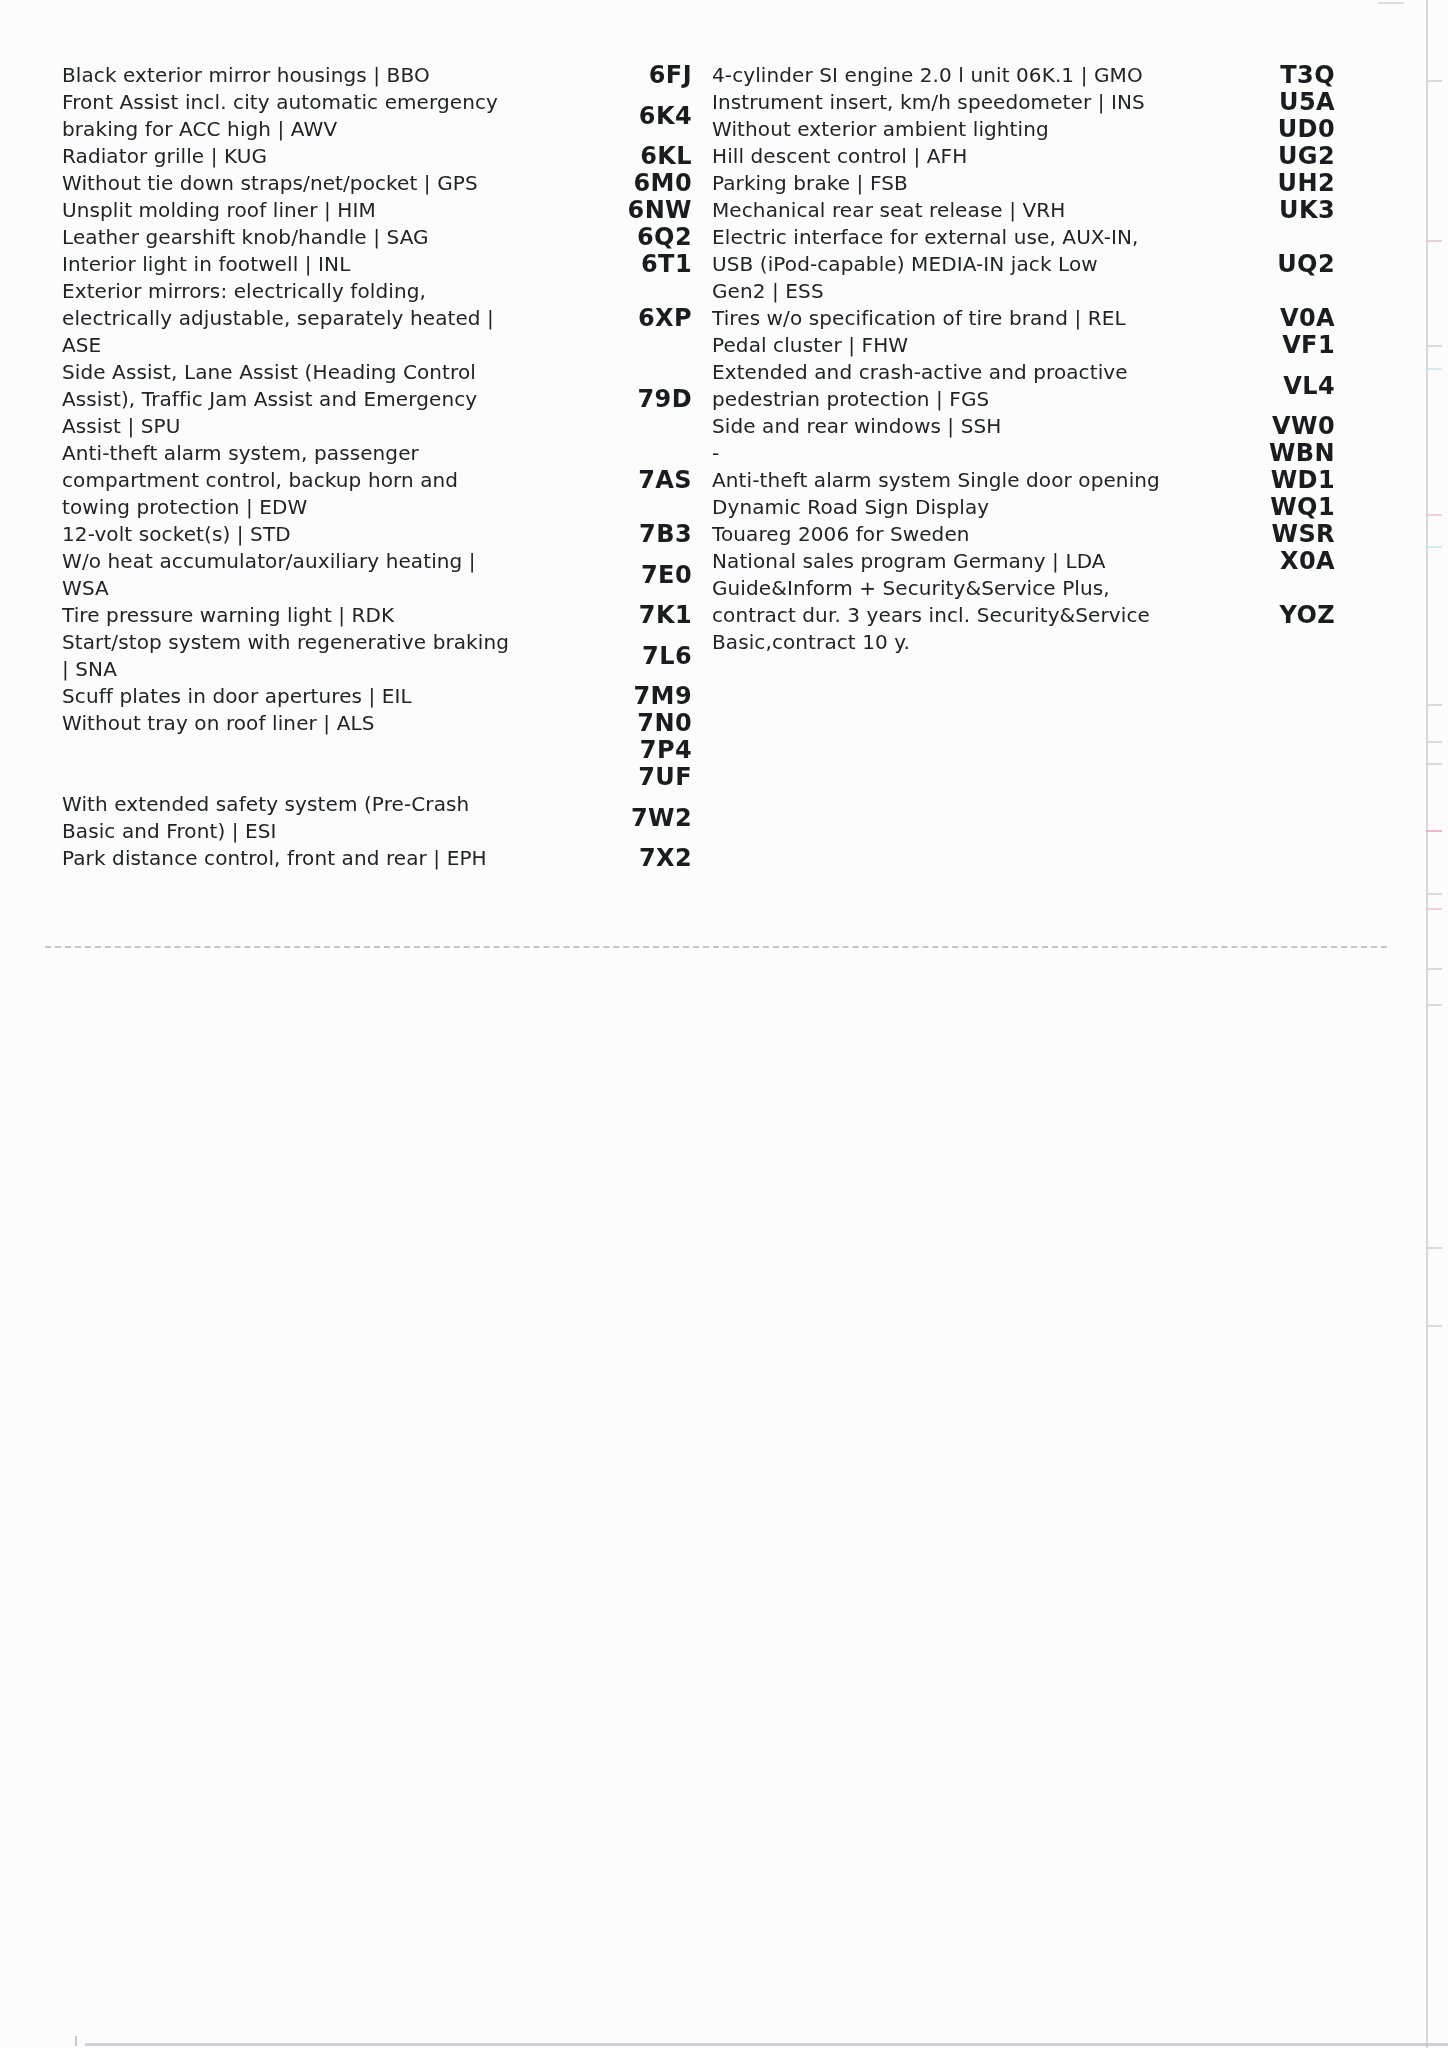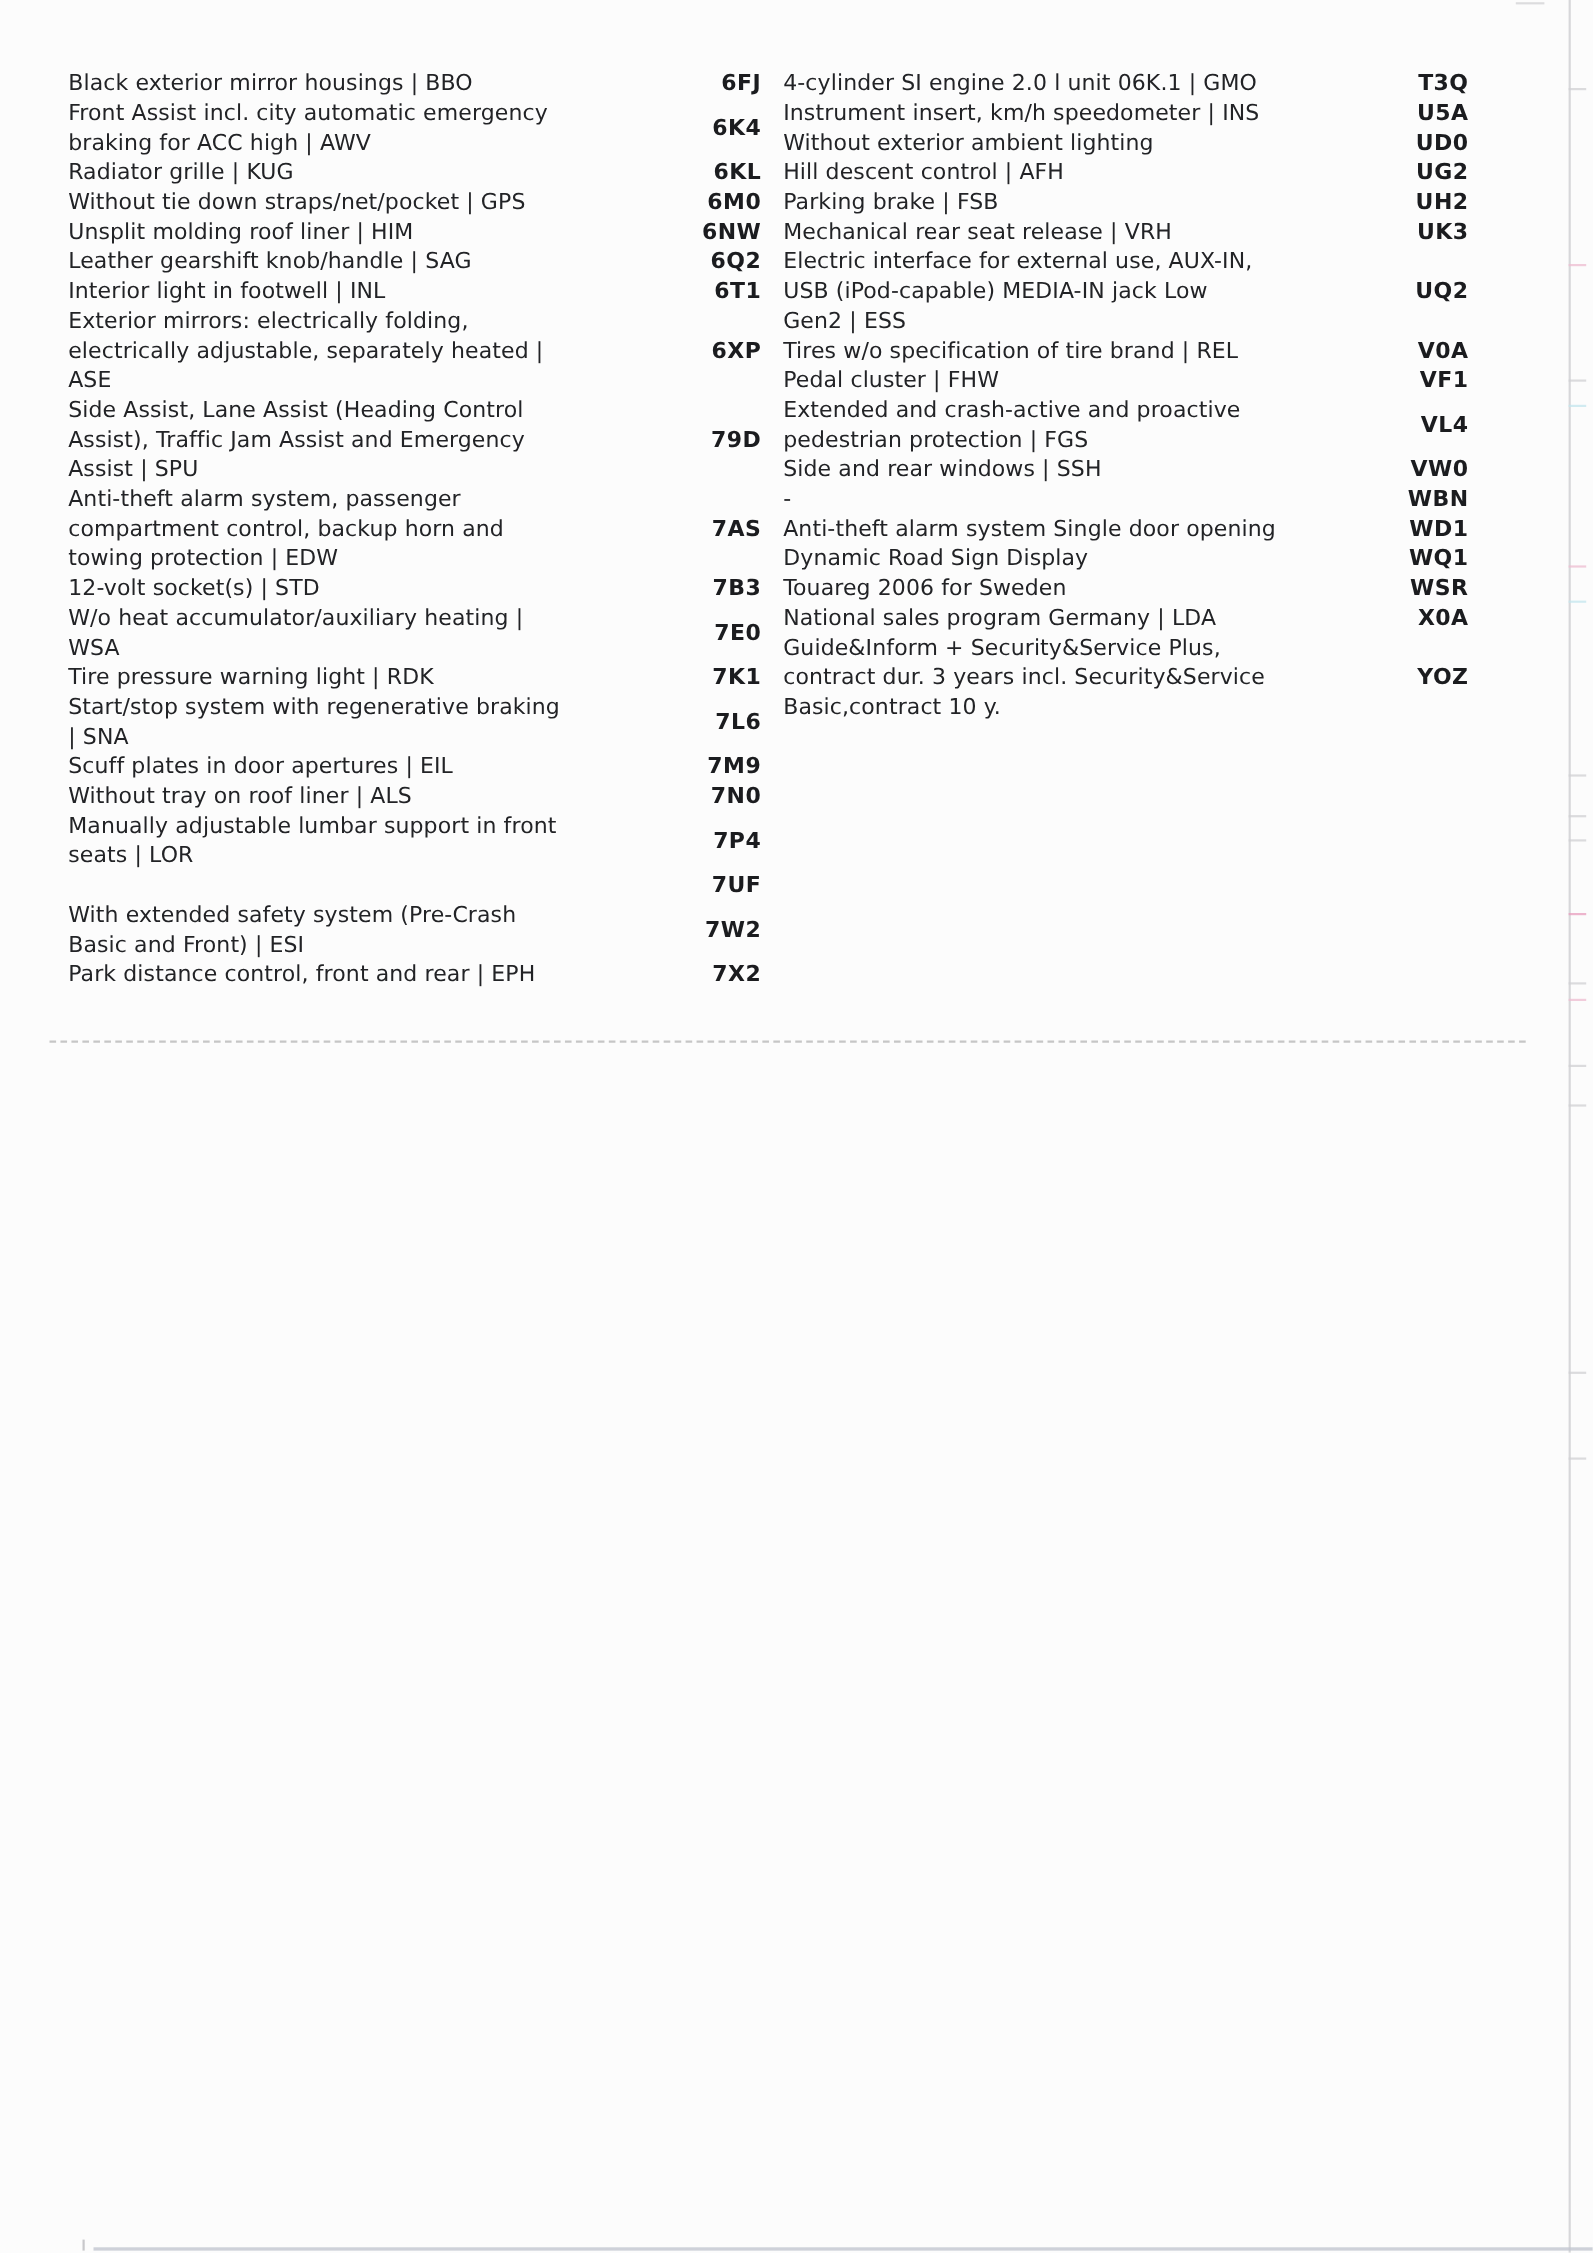--- a/index.html
+++ b/index.html
@@ -22,21 +22,21 @@
     line-height:27px;
     letter-spacing:0.1px;
     color:#222326;
     flex:0 0 auto;
   }
   .col-left .desc{width:455px;}
   .col-right .desc{width:455px;}
   .code{
     flex:1 1 auto;
     text-align:right;
-    font-size:20px;
+    font-size:24px;
     font-weight:700;
     line-height:27px;
     letter-spacing:0.4px;
     color:#1b1c1f;
     align-self:center;
   }
   .divider{
     position:absolute;
     left:45px;top:946px;width:1342px;height:0;
     border-top:2px dashed #c6c6c6;
@@ -135,22 +135,20 @@
       </div>
       <div class="entry">
         <div class="desc">Scuff plates in door apertures | EIL</div>
         <div class="code">7M9</div>
       </div>
       <div class="entry">
         <div class="desc">Without tray on roof liner | ALS</div>
         <div class="code">7N0</div>
       </div>
       <div class="entry">
-        <div class="desc">Manually adjustable lumbar support in front
-seats | LOR</div>
         <div class="code">7P4</div>
       </div>
       <div class="entry">
         <div class="code">7UF</div>
       </div>
       <div class="entry">
         <div class="desc">With extended safety system (Pre-Crash
 Basic and Front) | ESI</div>
         <div class="code">7W2</div>
       </div>

